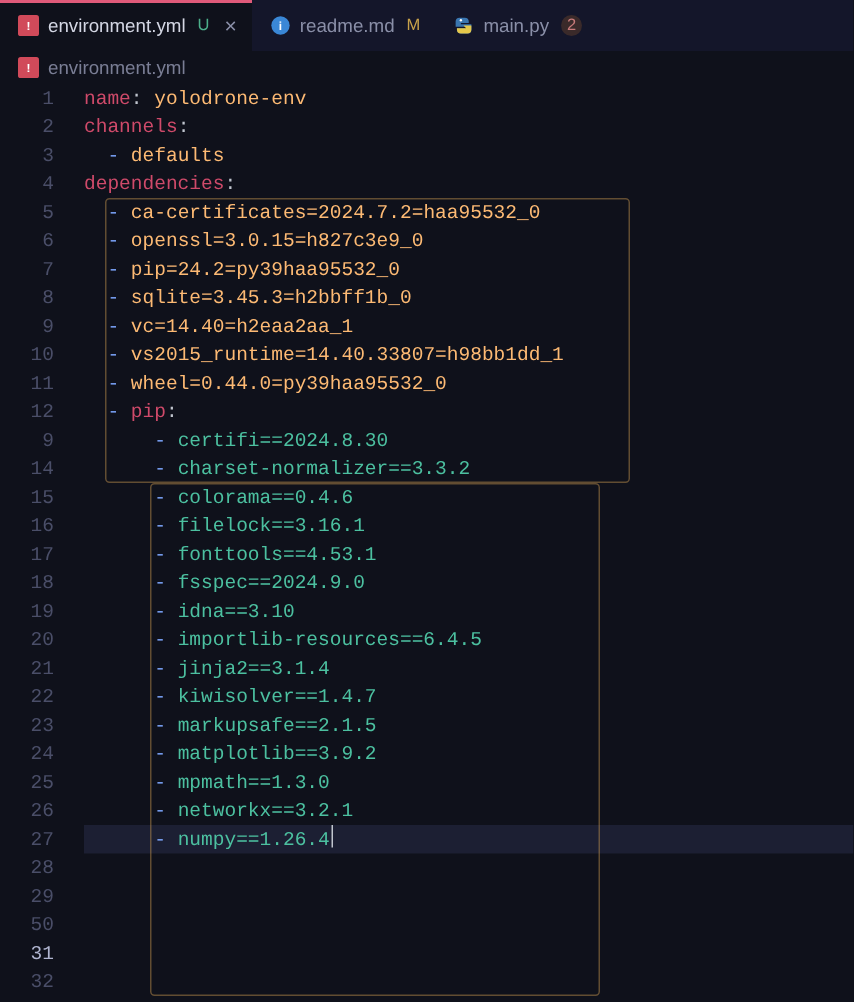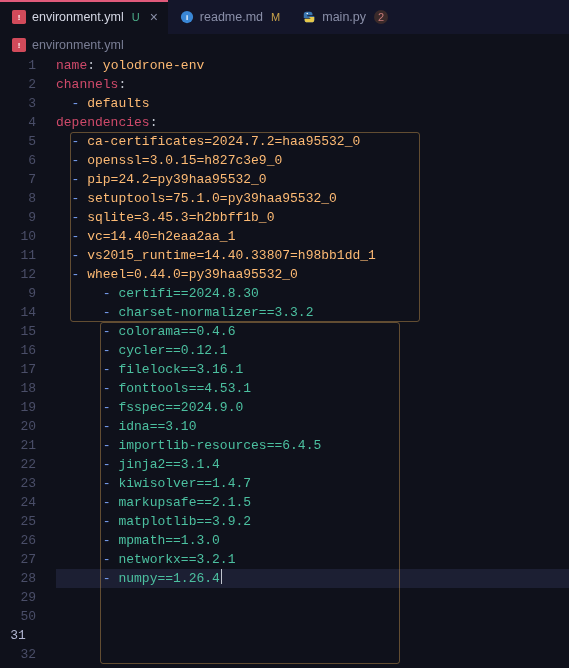--- a/index.html
+++ b/index.html
@@ -67,21 +67,21 @@
     width: 56px;
     text-align: right;
     padding-right: 20px;
     color: #4a4e68;
     user-select: none;
   }
   .gutter .num { height: 19px; }
   .code { position: relative; flex:1; }
   .line { height: 19px; white-space: pre; }
   .line.current { background: rgba(90,100,160,0.18); }
-  .gutter .num.current { color: #b0b5d0; text-align: center; }
+  .gutter .num.current { color: #b0b5d0; }
   .key { color: #cf4a6a; }
   .val { color: #fdba74; }
   .valdark { color: #4cc0a0; }
   .dash { color: #7aa2f7; }
   .colon { color: #c0c5ce; }
   .cursor {
     display:inline-block;
     width:1.5px; height:15px;
     background:#c0c5ce;
     vertical-align:-2px;
@@ -181,29 +181,28 @@
   <div class="code" id="code">
     <div class="guide" id="guide1" style="left: 14px; top: 76px; width: 350px; height: 190px;"></div>
     <div class="guide" id="guide2" style="left: 44px; top: 266px; width: 300px; height: 342px;"></div>
   <div class="line"><span class="key">name</span><span class="colon">: </span><span class="val">yolodrone-env</span></div>
       <div class="line"><span class="key">channels</span><span class="colon">:</span></div>
       <div class="line">  <span class="dash">- </span><span class="val">defaults</span></div>
       <div class="line"><span class="key">dependencies</span><span class="colon">:</span></div>
       <div class="line">  <span class="dash">- </span><span class="val">ca-certificates=2024.7.2=haa95532_0</span></div>
       <div class="line">  <span class="dash">- </span><span class="val">openssl=3.0.15=h827c3e9_0</span></div>
       <div class="line">  <span class="dash">- </span><span class="val">pip=24.2=py39haa95532_0</span></div>
-      <div class="line">  <span class="dash">- </span><span class="val">setuptools=75.1.0=py39haa95532_0</span></div>
       <div class="line">  <span class="dash">- </span><span class="val">sqlite=3.45.3=h2bbff1b_0</span></div>
       <div class="line">  <span class="dash">- </span><span class="val">vc=14.40=h2eaa2aa_1</span></div>
       <div class="line">  <span class="dash">- </span><span class="val">vs2015_runtime=14.40.33807=h98bb1dd_1</span></div>
       <div class="line">  <span class="dash">- </span><span class="val">wheel=0.44.0=py39haa95532_0</span></div>
+      <div class="line">  <span class="dash">- </span><span class="key">pip</span><span class="colon">:</span></div>
       <div class="line">      <span class="dash">- </span><span class="valdark">certifi==2024.8.30</span></div>
       <div class="line">      <span class="dash">- </span><span class="valdark">charset-normalizer==3.3.2</span></div>
       <div class="line">      <span class="dash">- </span><span class="valdark">colorama==0.4.6</span></div>
-      <div class="line">      <span class="dash">- </span><span class="valdark">cycler==0.12.1</span></div>
       <div class="line">      <span class="dash">- </span><span class="valdark">filelock==3.16.1</span></div>
       <div class="line">      <span class="dash">- </span><span class="valdark">fonttools==4.53.1</span></div>
       <div class="line">      <span class="dash">- </span><span class="valdark">fsspec==2024.9.0</span></div>
       <div class="line">      <span class="dash">- </span><span class="valdark">idna==3.10</span></div>
       <div class="line">      <span class="dash">- </span><span class="valdark">importlib-resources==6.4.5</span></div>
       <div class="line">      <span class="dash">- </span><span class="valdark">jinja2==3.1.4</span></div>
       <div class="line">      <span class="dash">- </span><span class="valdark">kiwisolver==1.4.7</span></div>
       <div class="line">      <span class="dash">- </span><span class="valdark">markupsafe==2.1.5</span></div>
       <div class="line">      <span class="dash">- </span><span class="valdark">matplotlib==3.9.2</span></div>
       <div class="line">      <span class="dash">- </span><span class="valdark">mpmath==1.3.0</span></div>

